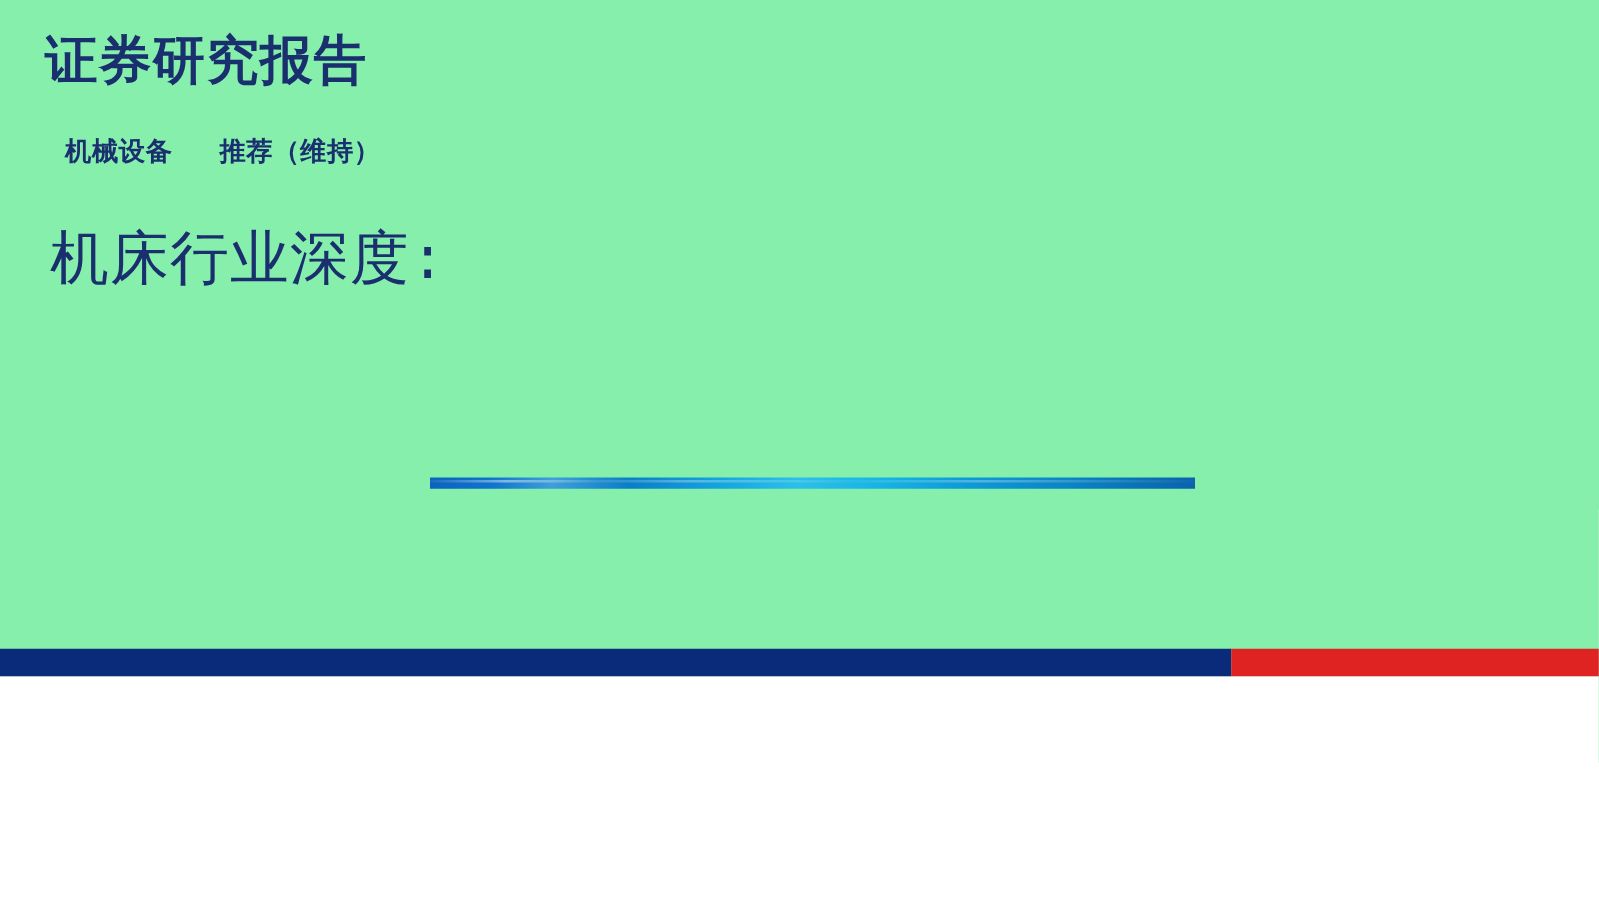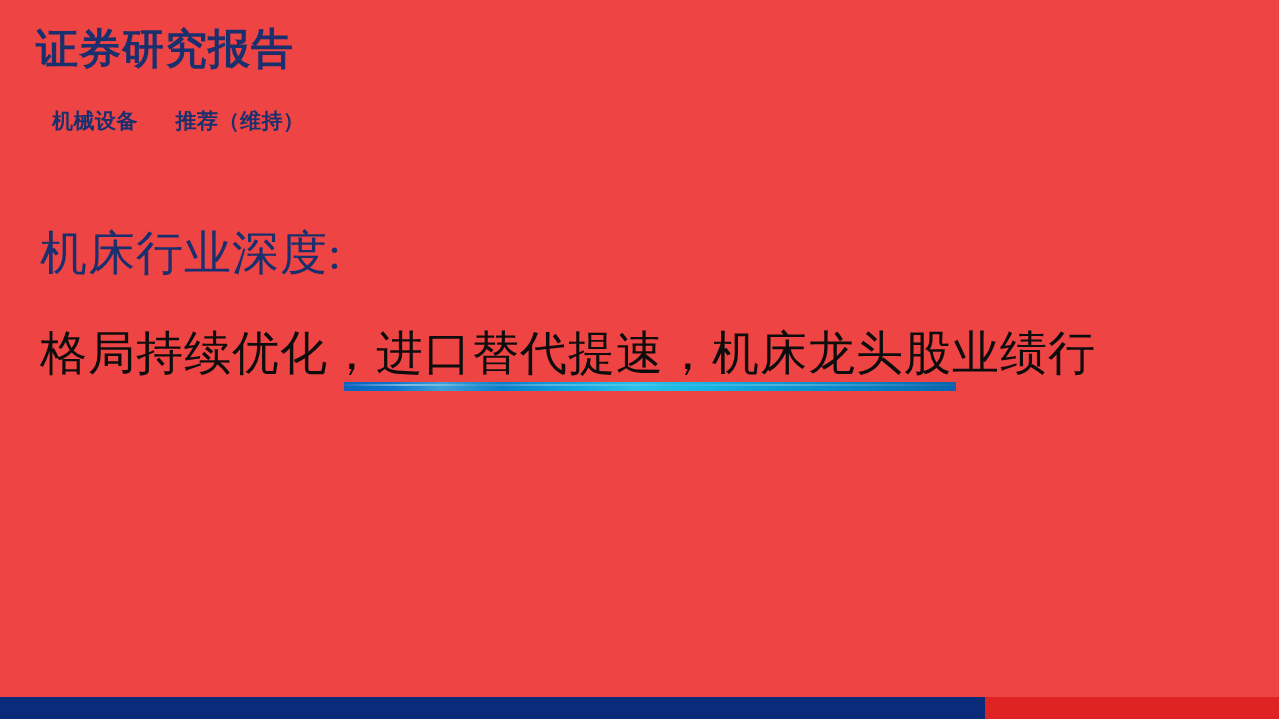--- a/index.html
+++ b/index.html
@@ -9,22 +9,22 @@
   body {
     width: 1279px;
     height: 719px;
     background: #ffffff;
     font-family: "Liberation Serif", "DejaVu Serif", serif;
     overflow: hidden;
   }
   .slide {
     position: relative;
     width: 1279px;
-    height: 719px;
-    background: #ef4444;
+    height: 541px;
+    background: #86efac;
   }
 
   
   .report-kicker {
     position: absolute;
     left: 36px;
     top: 26px;
     font-family: "Liberation Serif", "DejaVu Serif", serif;
     font-size: 42px;
     font-weight: 700;
@@ -51,27 +51,26 @@
   }
 
   
   .title-block {
     position: absolute;
     left: 40px;
     top: 182px;
     width: 1210px;
   }
   .title-line {
-    font-family: Liberation Serif, serif;
+    font-family: Liberation Mono, monospace;
     font-size: 47px;
     font-weight: 400;
     line-height: 1.22;
     letter-spacing: 1px;
     white-space: nowrap;
-    margin-top: 43px;
   }
   .title-line.accent {
     color: #1a2f6e;
   }
   .title-line.body {
     color: #0d0d0d;
   }
 
   
   .divider {
@@ -138,21 +137,20 @@
   <div class="report-kicker">证券研究报告</div>
 
   <div class="sector-line">
     <span>机械设备</span>
     <span class="gap"></span>
     <span>推荐（维持）</span>
   </div>
 
   <div class="title-block">
     <div class="title-line accent">机床行业深度:</div>
-    <div class="title-line body">格局持续优化，进口替代提速，机床龙头股业绩行</div>
   </div>
 
   <div class="divider"></div>
 
   <div class="footer">
     <div class="footer-bar-blue"></div>
     <div class="footer-bar-red"></div>
   </div>
 
 </div>

